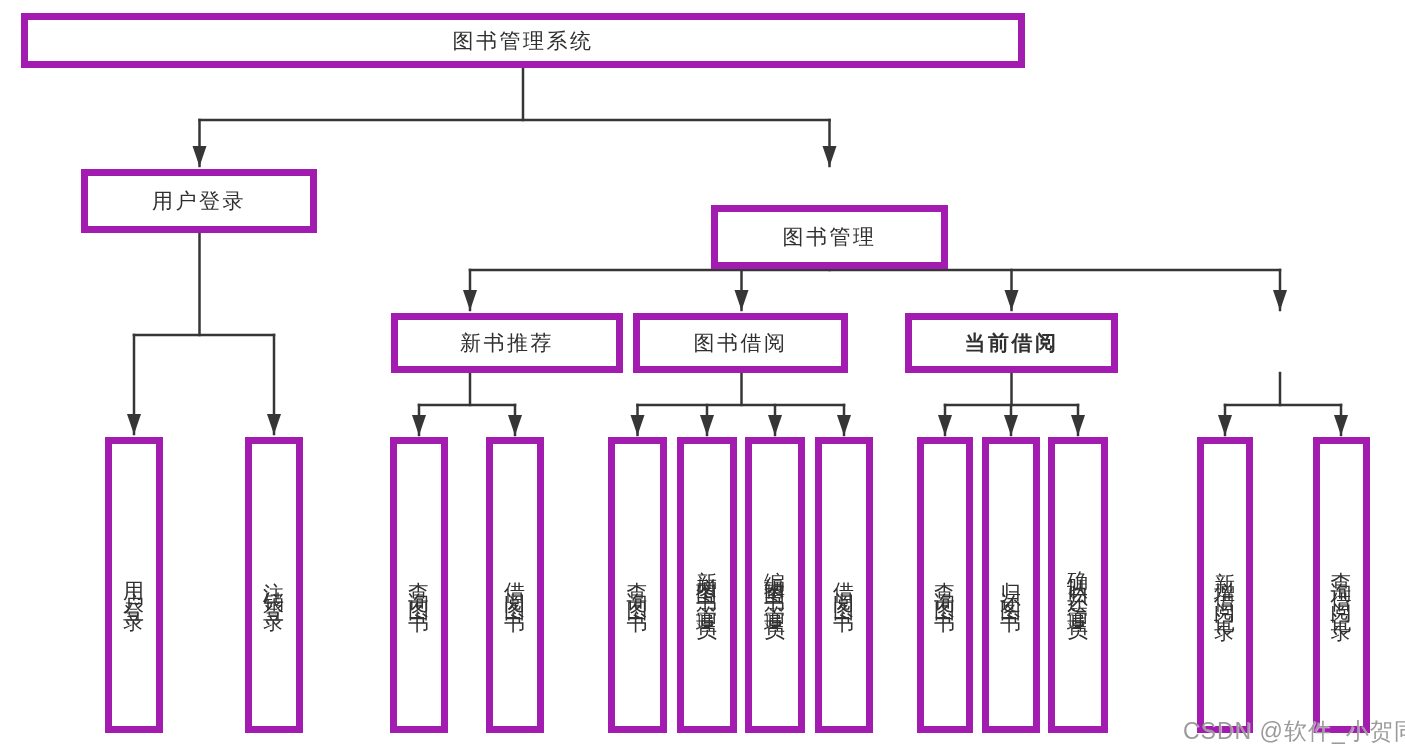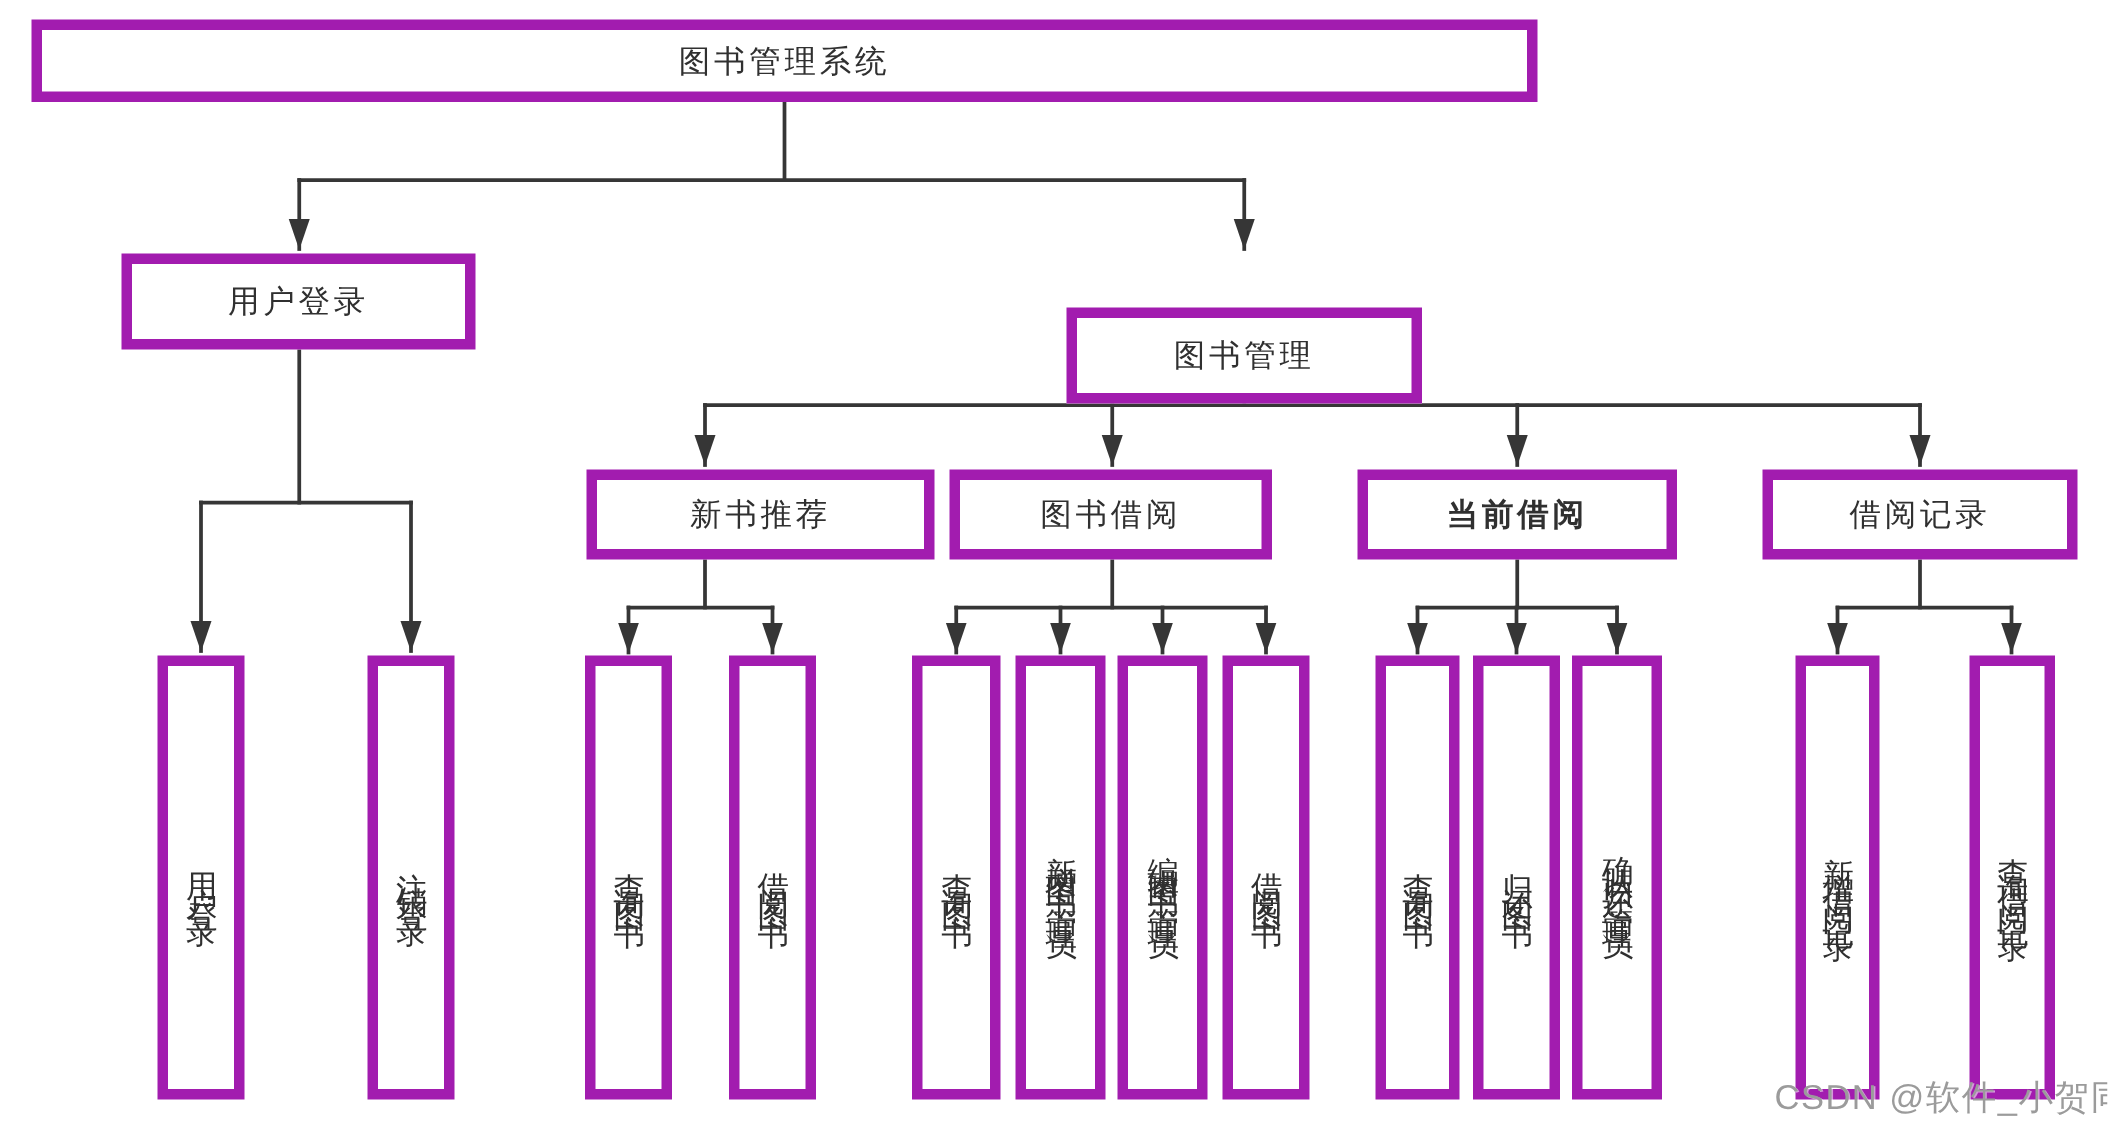--- a/index.html
+++ b/index.html
@@ -112,21 +112,20 @@
   </svg>
 
   <div class="box hbox" style="left:21px; top:13px; width:1004px; height:55px;">图书管理系统</div>
 
   <div class="box hbox" style="left:81px; top:169px; width:236px; height:64px;">用户登录</div>
   <div class="box hbox" style="left:711px; top:169px; width:237px; height:64px;margin-top:36px;">图书管理</div>
 
   <div class="box hbox" style="left:362px; top:313px; width:232px; height:60px;margin-left:29px;">新书推荐</div>
   <div class="box hbox" style="left:633px; top:313px; width:215px; height:60px;">图书借阅</div>
   <div class="box hbox" style="left:905px; top:313px; width:213px; height:60px;font-weight:bold;">当前借阅</div>
-  <div class="box hbox" style="left:1175px; top:313px; width:210px; height:60px;">借阅记录</div>
 
   <div class="box vbox" style="left:105px; width:58px;">用户登录</div>
   <div class="box vbox" style="left:245px; width:58px;">注销登录</div>
 
   <div class="box vbox" style="left:390px; width:58px;">查询图书</div>
   <div class="box vbox" style="left:486px; width:58px;">借阅图书</div>
 
   <div class="box vbox" style="left:608px; width:59px;">查询图书</div>
   <div class="box vbox tight" style="left:677px; width:60px;">新增图书（管理员）</div>
   <div class="box vbox tight" style="left:745px; width:60px;">编辑图书（管理员）</div>

